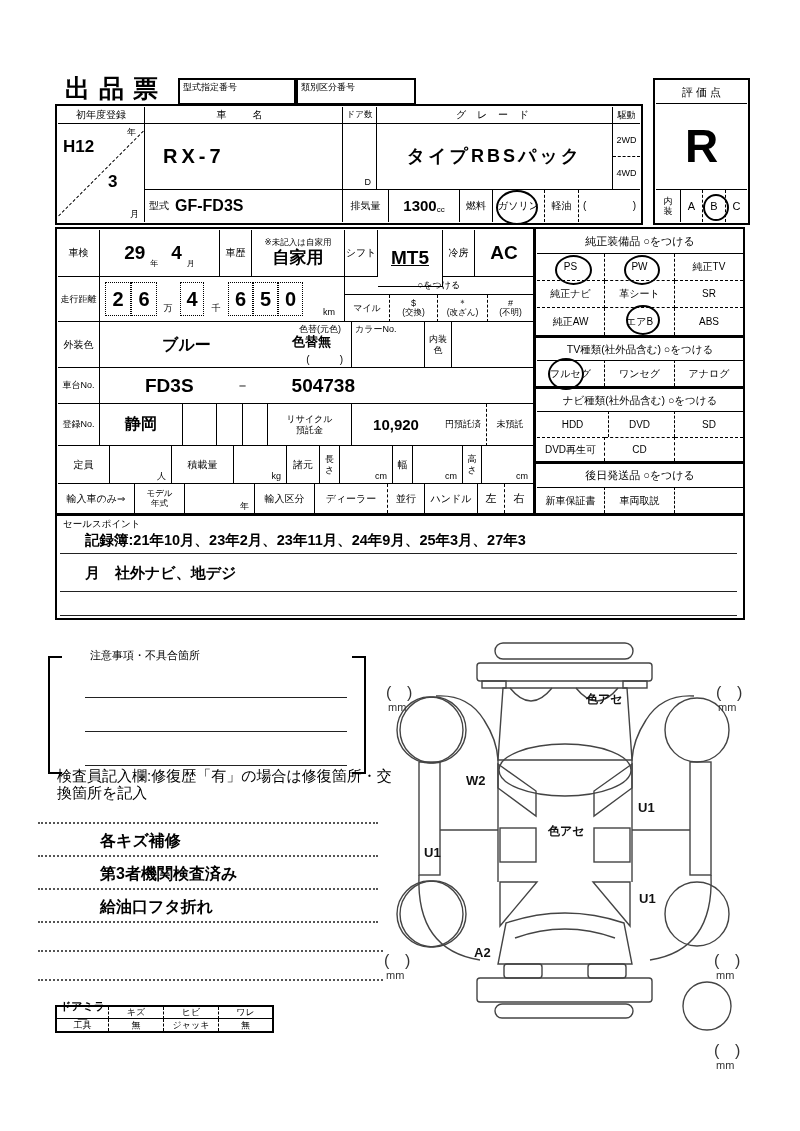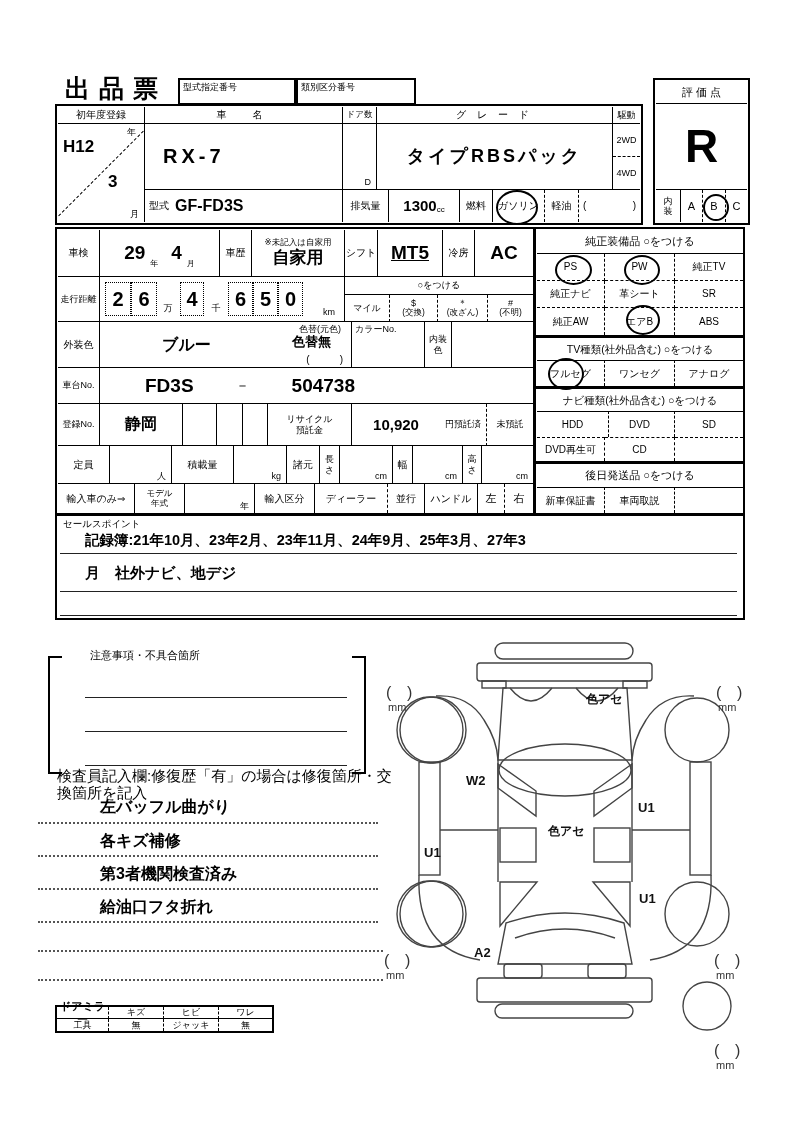--- a/index.html
+++ b/index.html
@@ -93,21 +93,21 @@
     <span class="sub">年</span>
     <span class="bold" style="font-size:19px;margin-left:8px;">4</span>
     <span class="sub">月</span>
   </div>
   <div class="cell br bb" style="left:220px;top:230px;width:32px;height:47px;font-size:10px;">車歴</div>
   <div class="cell br bb" style="left:252px;top:230px;width:93px;height:47px;flex-direction:column;">
     <span style="font-size:8.5px;">※未記入は自家用</span>
     <span class="bold" style="font-size:17px;">自家用</span>
   </div>
   <div class="cell br bb" style="left:345px;top:230px;width:33px;height:47px;font-size:10px;">シフト</div>
-  <div class="cell br bb bold" style="left:378px;top:230px;width:65px;height:47px;font-size:19px;text-decoration:underline;">MT5</div>
+  <div class="cell br bb bold" style="left:378px;top:230px;width:65px;height:57px;font-size:19px;text-decoration:underline;">MT5</div>
   <div class="cell br bb" style="left:443px;top:230px;width:32px;height:47px;font-size:10px;">冷房</div>
   <div class="cell bb bold" style="left:475px;top:230px;width:58px;height:47px;font-size:19px;">AC</div>
 
   <div class="cell br bb" style="left:58px;top:277px;width:42px;height:45px;font-size:9px;">走行距離</div>
   <div class="cell br bb" style="left:100px;top:277px;width:245px;height:45px;"></div>
   <div class="odo" style="left:105px;top:282px;width:26px;height:34px;">2</div>
   <div class="odo" style="left:131px;top:282px;width:26px;height:34px;">6</div>
   <div class="cell" style="left:158px;top:300px;width:20px;height:16px;font-size:9px;">万</div>
   <div class="odo" style="left:180px;top:282px;width:24px;height:34px;">4</div>
   <div class="cell" style="left:206px;top:300px;width:20px;height:16px;font-size:9px;">千</div>
@@ -232,21 +232,20 @@
   <div class="hr" style="left:60px;top:615px;width:677px;"></div>
 
   <div style="position:absolute;left:48px;top:656px;width:14px;height:118px;border-left:2px solid #000;border-top:2px solid #000;border-bottom:2px solid #000;box-sizing:border-box;"></div>
   <div style="position:absolute;left:352px;top:656px;width:14px;height:118px;border-right:2px solid #000;border-top:2px solid #000;border-bottom:2px solid #000;box-sizing:border-box;"></div>
   <div class="cell lb" style="left:86px;top:648px;width:200px;height:14px;font-size:11px;background:#fff;padding:0 4px;">注意事項・不具合箇所</div>
   <div class="hr" style="left:85px;top:697px;width:262px;"></div>
   <div class="hr" style="left:85px;top:731px;width:262px;"></div>
   <div class="hr" style="left:85px;top:765px;width:262px;"></div>
 
   <div class="cell lb" style="left:57px;top:777px;width:340px;height:14px;font-size:15px;">検査員記入欄:修復歴「有」の場合は修復箇所・交換箇所を記入</div>
-  <div class="cell lb bold" style="left:100px;top:796px;width:270px;height:22px;font-size:16px;">左バッフル曲がり</div>
   <div class="dotline" style="left:38px;top:822px;width:340px;"></div>
   <div class="cell lb bold" style="left:100px;top:830px;width:270px;height:22px;font-size:16px;">各キズ補修</div>
   <div class="dotline" style="left:38px;top:855px;width:340px;"></div>
   <div class="cell lb bold" style="left:100px;top:863px;width:270px;height:22px;font-size:16px;">第3者機関検査済み</div>
   <div class="dotline" style="left:38px;top:888px;width:340px;"></div>
   <div class="cell lb bold" style="left:100px;top:896px;width:270px;height:22px;font-size:16px;">給油口フタ折れ</div>
   <div class="dotline" style="left:38px;top:921px;width:340px;"></div>
   <div class="dotline" style="left:38px;top:950px;width:345px;"></div>
   <div class="dotline" style="left:38px;top:979px;width:345px;"></div>
 

